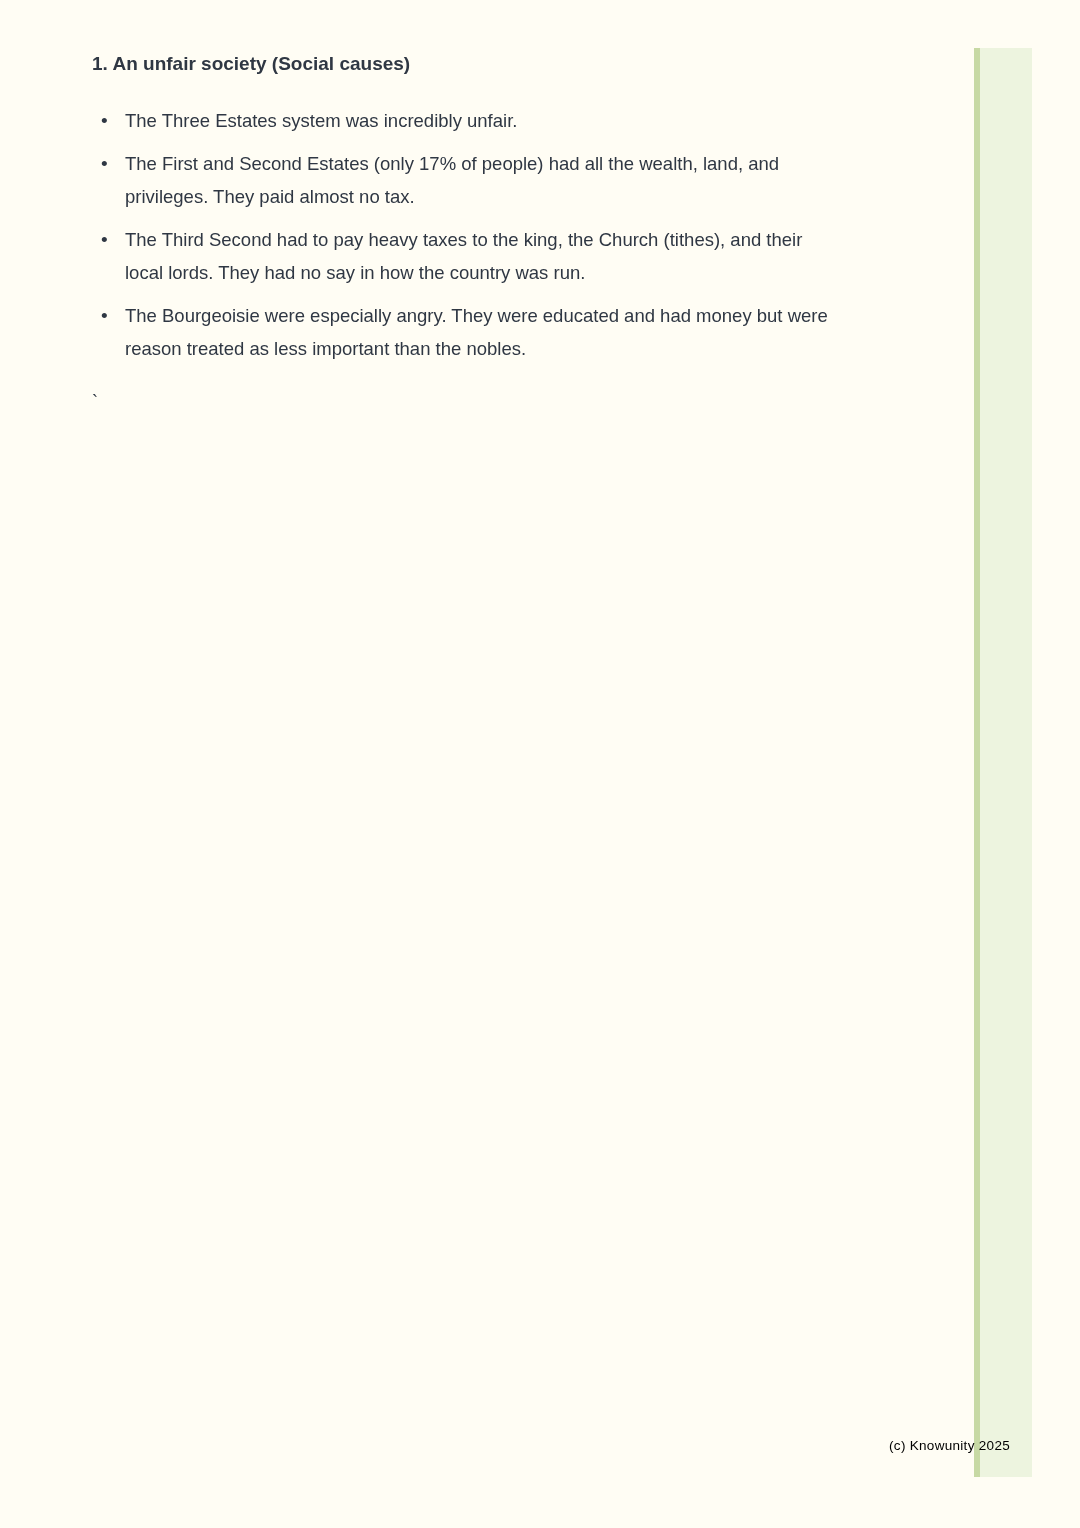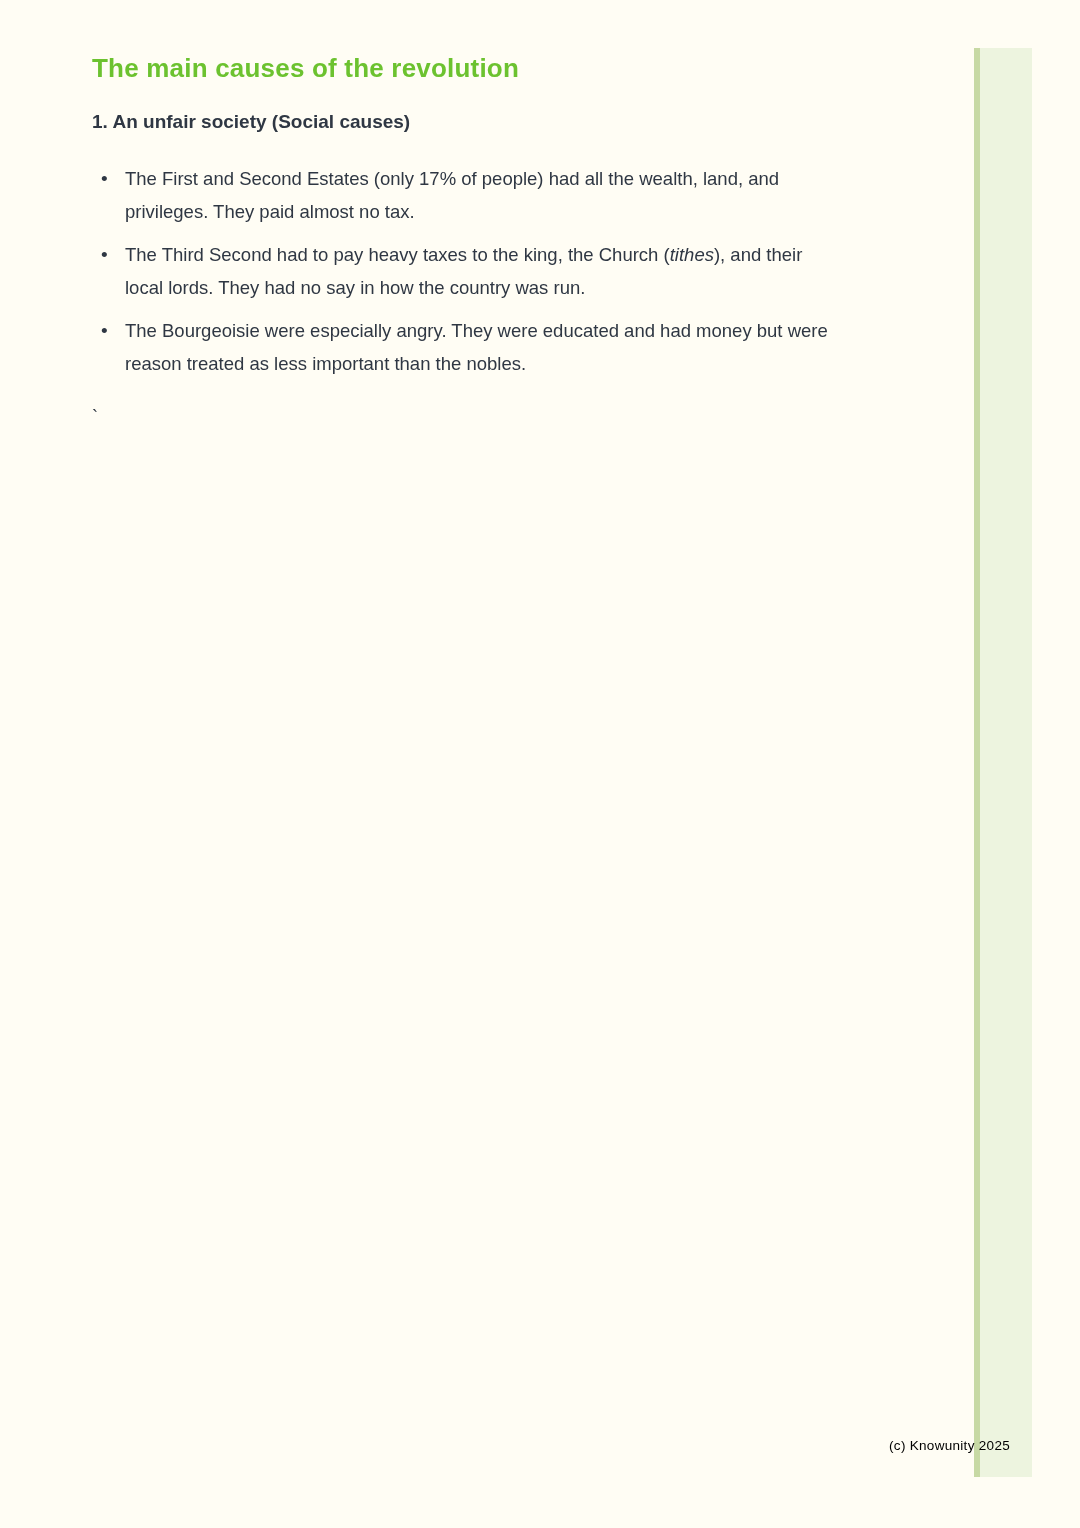--- a/index.html
+++ b/index.html
@@ -67,21 +67,21 @@
     top: 0;
     font-size: 19px;
   }
 
   .stray {
     margin-top: 26px;
     font-size: 18px;
     line-height: 22px;
   }
 
-  .em { font-style: italic; }
+  .em { }
 
   .side-strip {
     position: absolute;
     top: 48px;
     left: 974px;
     width: 58px;
     height: 1429px;
     background: #edf4df;
     border-left: 6px solid #c7d9a4;
   }
@@ -95,26 +95,28 @@
     letter-spacing: 0.3px;
     z-index: 2;
     white-space: nowrap;
   }
 </style>
 </head>
 <body>
 
 <div class="content">
 
-  <h1 class="page-heading">The main causes of the revolution</h1>
 
 
   <h2 class="section-title">1. An unfair society (Social causes)</h2>
 
   <ul class="bullet-list">
+    <li>
+      <span>The Three Estates system was incredibly unfair.</span>
+    </li>
     <li>
       <span>The First and Second Estates (only 17% of people) had all the wealth, land, and privileges. They paid almost no tax.</span>
     </li>
     <li>
       <span>The Third Second had to pay heavy taxes to the king, the Church (</span><span class="em">tithes</span><span>), and their local lords. They had no say in how the country was run.</span>
     </li>
     <li>
       <span>The Bourgeoisie were especially angry. They were educated and had money but were reason treated as less important than the nobles.</span>
     </li>
   </ul>

